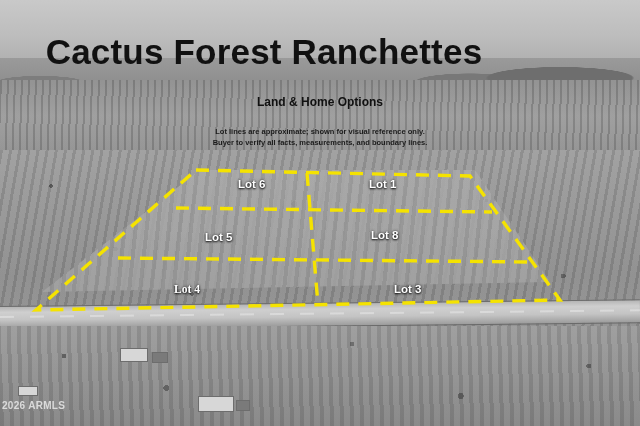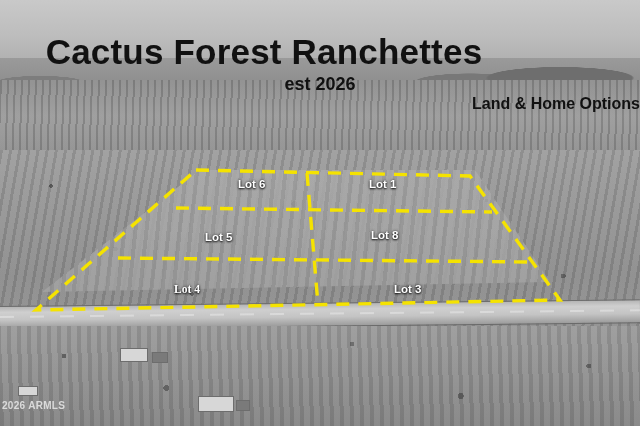--- a/index.html
+++ b/index.html
@@ -92,22 +92,22 @@
   .title{
     position:absolute;left:0;top:32px;width:528px;text-align:center;
     font-size:35px;font-weight:700;color:#111;letter-spacing:.2px;
     font-family:"Liberation Sans", sans-serif;
   }
   .subtitle1{
     position:absolute;left:0;top:74px;width:640px;text-align:center;
     font-size:18px;font-weight:700;color:#111;
   }
   .subtitle2{
-    position:absolute;left:0;top:95px;width:640px;text-align:right;
-    font-size:16px;font-weight:700;color:#111;
+    position:absolute;left:0;top:95px;width:640px;text-align:center;
+    font-size:12px;font-weight:700;color:#111;
   }
   .disclaimer{
     position:absolute;left:0;top:126px;width:640px;text-align:center;
     font-size:7.5px;font-weight:700;color:#1b1b1b;line-height:11px;
   }
   .footer1{
     position:absolute;left:0;top:330px;width:640px;text-align:center;
     font-size:25px;font-weight:700;color:#111;
   }
   .footer2{
@@ -160,19 +160,22 @@
 
     <div class="lot-label" style="left:238px;top:178px;">Lot 6</div>
     <div class="lot-label" style="left:369px;top:178px;">Lot 1</div>
     <div class="lot-label" style="left:205px;top:231px;">Lot 5</div>
     <div class="lot-label" style="left:371px;top:229px;">Lot 8</div>
     <div class="lot-label" style="left:174px;top:283px;font-family:Liberation Serif, serif;">Lot 4</div>
     <div class="lot-label" style="left:394px;top:283px;">Lot 3</div>
   </div>
 
   <div class="title">Cactus Forest Ranchettes</div>
-  <div class="subtitle1">est 2026</div>
   <div class="subtitle2">Land &amp; Home Options</div>
 
+  <div class="disclaimer">
+    <div>Lot lines are approximate; shown for visual reference only.</div>
+    <div>Buyer to verify all facts, measurements, and boundary lines.</div>
+  </div>
 
 
   <div class="watermark">2026 ARMLS</div>
 </div>
 
 </body></html>

